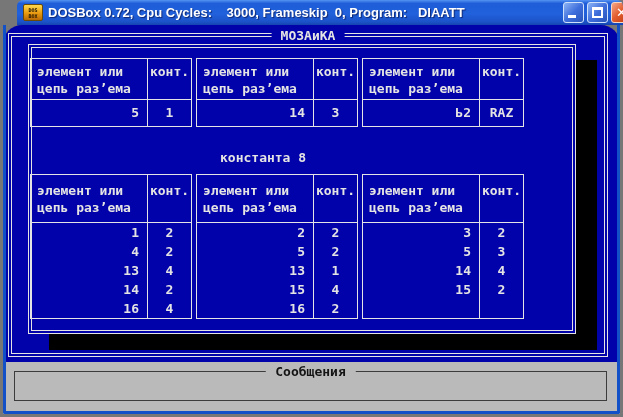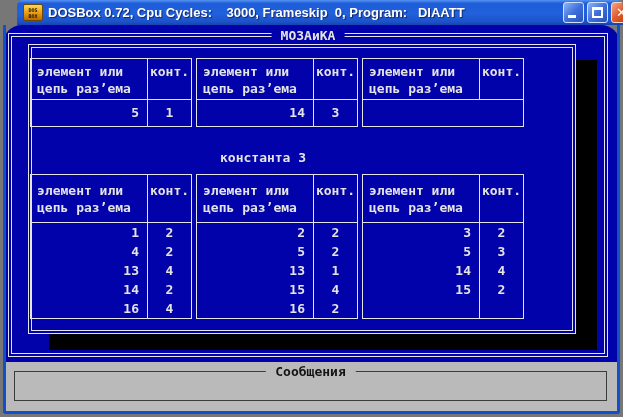--- a/index.html
+++ b/index.html
@@ -145,23 +145,31 @@
             <div class="sub">
               <div class="hrow">
                 <div class="hcell cell-el">
                   <div class="line">элемент или</div>
                   <div class="line">цепь раз’ема</div>
                 </div>
                 <div class="hcell cell-k">
                   <div class="line">конт.</div>
                 </div>
               </div>
+              <div class="drow">
+                <div class="dcell cell-el">
+                  <div class="line">Ь2</div>
+                </div>
+                <div class="dcell cell-k">
+                  <div class="line">RAZ</div>
+                </div>
+              </div>
             </div>
           </div>
-        <div class="const-label">константа 3</div>
+        <div class="const-label">константа 8</div>
         <div class="ttable t-bot" id="bottom-table">
             <div class="sub">
               <div class="hrow">
                 <div class="hcell cell-el">
                   <div class="line">элемент или</div>
                   <div class="line">цепь раз’ема</div>
                 </div>
                 <div class="hcell cell-k">
                   <div class="line">конт.</div>
                 </div>

